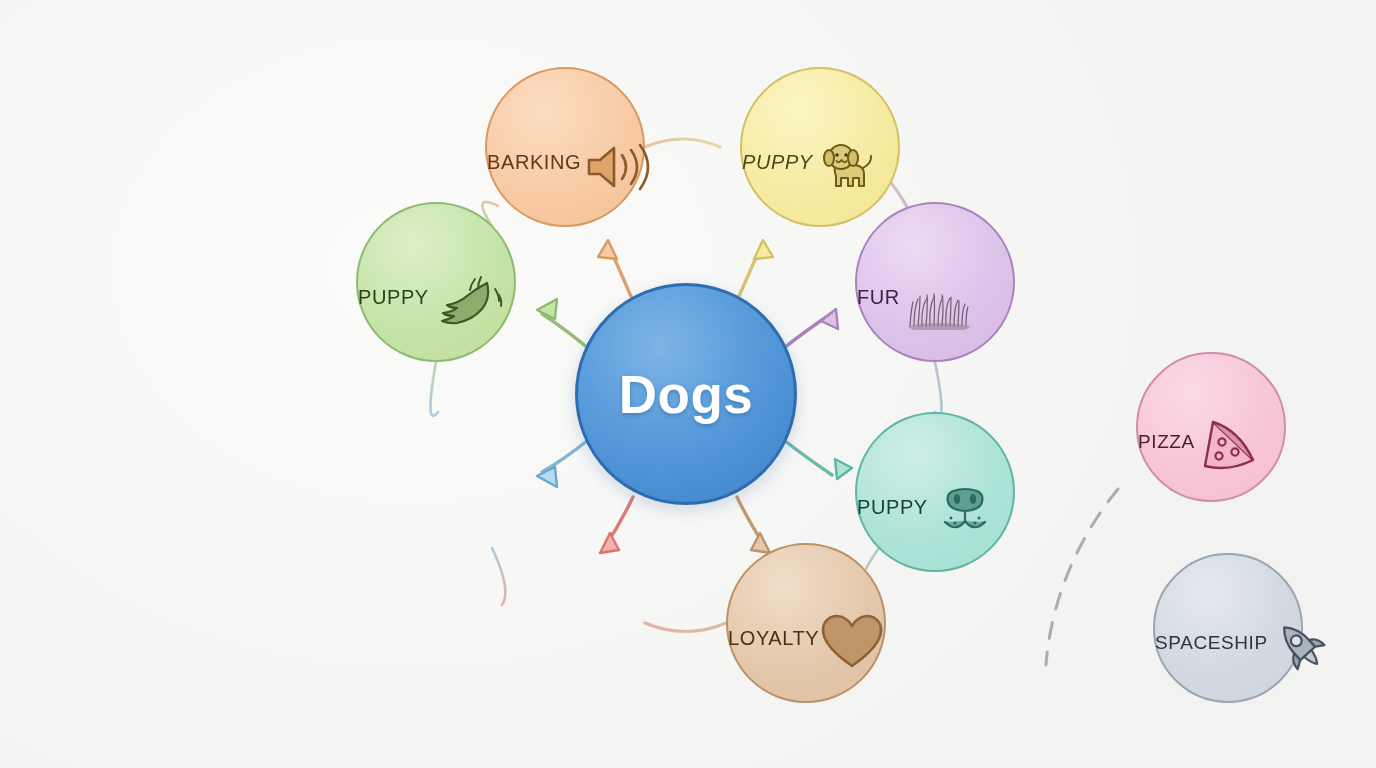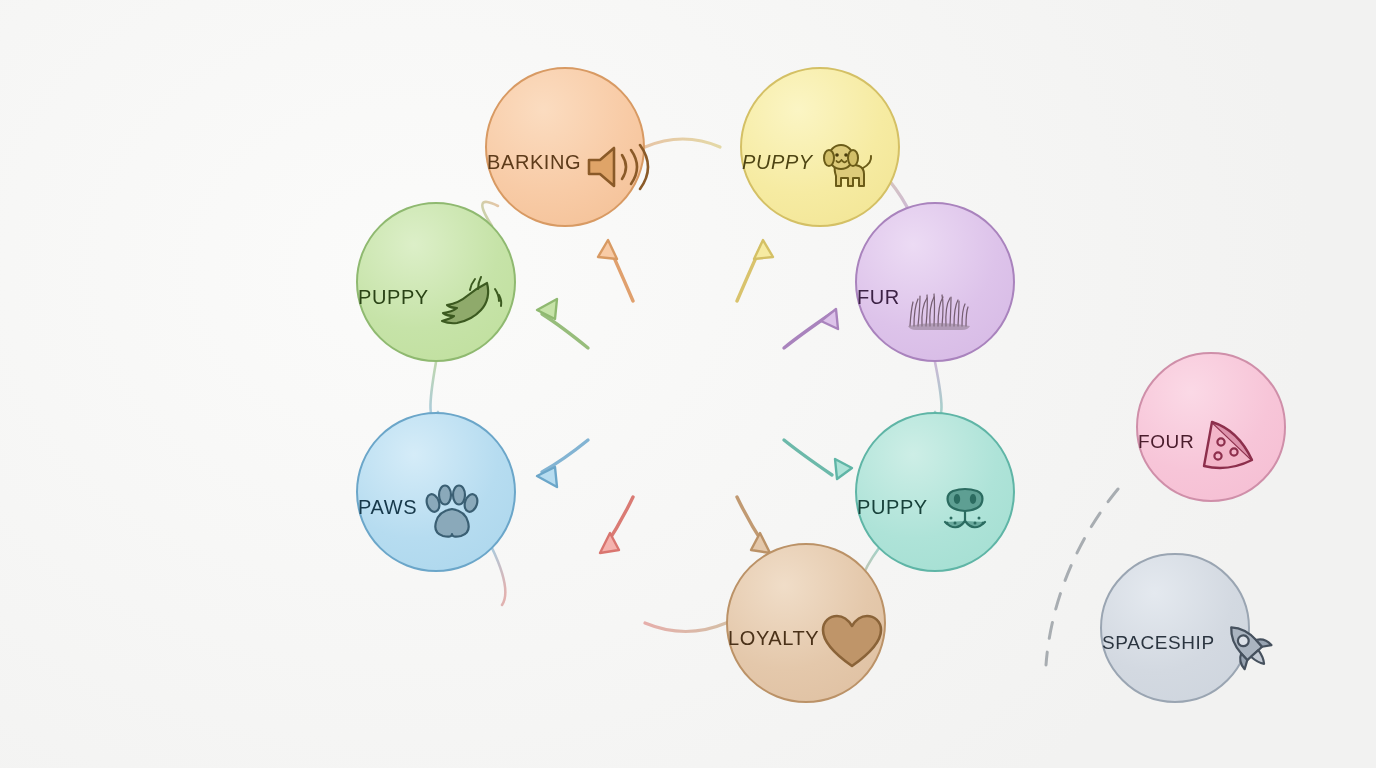--- a/index.html
+++ b/index.html
@@ -190,20 +190,23 @@
         <path d="M 588 348 C 572 335 558 324 542 314" stroke="#97bd7b"></path>
         <path d="M 537 310 l 18 9 l 2 -20 z" fill="#c6e3a8" stroke="#8fb970" stroke-width="2.4"></path>
       </g>
     </g>
 
     <g>
       <path d="M 1118 489 C 1072 545 1050 610 1046 665" fill="none" stroke="#9aa0a6" stroke-width="3" stroke-dasharray="16 14" stroke-linecap="round" opacity="0.85"></path>
     </g>
   </svg>
 
+  <div id="hub">
+    <span class="hub-label">Dogs</span>
+  </div>
 
   <div class="node satellite" style="left:485px; top:67px; background:radial-gradient(circle at 36% 26%, #fbdcc0 0%, #f8cba6 55%, #f3bf94 100%); border:2.6px solid #d89a63;">
     <span class="label" style="color:#5d3b1a;">BARKING</span>
     <span class="glyph">
       <svg width="74" height="56" viewBox="0 0 74 56">
         <path d="M8 21 h11 L33 9 v38 L19 35 H8 z" fill="#dfa468" stroke="#8a5a28" stroke-width="2.6" stroke-linejoin="round"></path>
         <path d="M41 16 q8 12 0 24" fill="none" stroke="#8a5a28" stroke-width="2.6" stroke-linecap="round"></path>
         <path d="M50 11 q12 17 0 34" fill="none" stroke="#8a5a28" stroke-width="2.6" stroke-linecap="round"></path>
         <path d="M59 6 q16 22 0 44" fill="none" stroke="#8a5a28" stroke-width="2.6" stroke-linecap="round"></path>
       </svg>
@@ -283,62 +286,50 @@
   <div class="node satellite" style="left:726px; top:543px; background:radial-gradient(circle at 36% 26%, #f0ddc8 0%, #e4c8ab 55%, #debfa0 100%); border:2.6px solid #bb9267;">
     <span class="label" style="color:#4a3118;">LOYALTY</span>
     <span class="glyph">
       <svg width="66" height="58" viewBox="0 0 66 58">
         <path d="M33 52 C 10 36 4 24 4 16 C 4 7 11 2 18 2 C 25 2 30 7 33 12 C 36 7 41 2 48 2 C 55 2 62 7 62 16 C 62 24 56 36 33 52 z" fill="#bf9569" stroke="#8a6338" stroke-width="2.6" stroke-linejoin="round"></path>
       </svg>
     </span>
   </div>
 
 
-  <div class="node satellite" style="left:356px; top:412px; background:radial-gradient(circle at 36% 26%, #d5ecf8 0%, #b6dcf0 55%, #abd6ec 100%); border:2.6px solid #6ba6c9;">
-    <span class="label" style="color:#16384a;">PAWS</span>
-    <span class="glyph">
-      <svg width="68" height="58" viewBox="0 0 68 58">
-        <ellipse cx="16" cy="20" rx="6" ry="9" transform="rotate(-18 16 20)" fill="#8aa9ba" stroke="#3a5f73" stroke-width="2.2"></ellipse>
-        <ellipse cx="28" cy="12" rx="6" ry="9.5" fill="#8aa9ba" stroke="#3a5f73" stroke-width="2.2"></ellipse>
-        <ellipse cx="42" cy="12" rx="6" ry="9.5" fill="#8aa9ba" stroke="#3a5f73" stroke-width="2.2"></ellipse>
-        <ellipse cx="54" cy="20" rx="6" ry="9" transform="rotate(18 54 20)" fill="#8aa9ba" stroke="#3a5f73" stroke-width="2.2"></ellipse>
-        <path d="M35 26 q13 2 16 13 q3 11 -7 14 q-9 2 -9 -2 q0 4 -9 2 q-10 -3 -7 -14 q3 -11 16 -13 z" fill="#8aa9ba" stroke="#3a5f73" stroke-width="2.2" stroke-linejoin="round"></path>
-      </svg>
-    </span>
-  </div>
 
   <div class="node satellite" style="left:356px; top:202px; background:radial-gradient(circle at 36% 26%, #dcefc8 0%, #c6e3a8 55%, #bfdf9c 100%); border:2.6px solid #8fb970;">
     <span class="label" style="color:#2a4316;">PUPPY</span>
     <span class="glyph">
       <svg width="76" height="58" viewBox="0 0 76 58">
         <path d="M58 10 q4 16 -6 27 q-9 10 -24 13 q-8 1 -15 -2 q8 -2 12 -5 q-7 0 -11 -3 q9 -1 14 -5 q-6 0 -10 -3 q12 -2 20 -9 q10 -8 20 -13 z" fill="#8faa6b" stroke="#3c5a20" stroke-width="2.2" stroke-linejoin="round"></path>
         <g fill="none" stroke="#3c5a20" stroke-width="2" stroke-linecap="round">
           <path d="M46 6 q-4 5 -5 11"></path>
           <path d="M52 4 q-3 6 -3 12"></path>
           <path d="M66 16 q4 6 4 12"></path>
           <path d="M70 22 q3 6 2 11"></path>
         </g>
       </svg>
     </span>
   </div>
 
   <div class="node outlier" style="left:1136px; top:352px; background:radial-gradient(circle at 36% 26%, #fbd9e6 0%, #f7c5d8 55%, #f5bdd2 100%); border:2.6px solid #cf8fa9;">
-    <span class="label" style="color:#4a1c2c;">FOUR</span>
+    <span class="label" style="color:#4a1c2c;">PIZZA</span>
     <span class="glyph">
       <svg width="66" height="58" viewBox="0 0 66 58">
         <path d="M18 6 L58 44 Q34 56 10 50 z" fill="#f3b6c9" stroke="#8d2f4c" stroke-width="2.4" stroke-linejoin="round"></path>
         <path d="M18 6 Q44 14 58 44" fill="#dd92ab" stroke="#8d2f4c" stroke-width="2.4" stroke-linejoin="round"></path>
         <circle cx="27" cy="26" r="3.6" fill="none" stroke="#8d2f4c" stroke-width="2.2"></circle>
         <circle cx="40" cy="36" r="3.6" fill="none" stroke="#8d2f4c" stroke-width="2.2"></circle>
         <circle cx="24" cy="40" r="3.6" fill="none" stroke="#8d2f4c" stroke-width="2.2"></circle>
       </svg>
     </span>
   </div>
 
-  <div class="node outlier" style="left:1100px; top:553px; background:radial-gradient(circle at 36% 26%, #e4e9ef 0%, #d3d9e1 55%, #cdd4dd 100%); border:2.6px solid #9aa5b2;">
+  <div class="node outlier" style="left:1153px; top:553px; background:radial-gradient(circle at 36% 26%, #e4e9ef 0%, #d3d9e1 55%, #cdd4dd 100%); border:2.6px solid #9aa5b2;">
     <span class="label" style="color:#2b3540;">SPACESHIP</span>
     <span class="glyph">
       <svg width="66" height="58" viewBox="0 0 66 58">
         <g transform="rotate(-42 33 29)">
           <path d="M33 4 q10 10 10 26 v9 h-20 v-9 q0 -16 10 -26 z" fill="#aab4c0" stroke="#46515e" stroke-width="2.3" stroke-linejoin="round"></path>
           <circle cx="33" cy="22" r="5.4" fill="#dde2e9" stroke="#46515e" stroke-width="2.2"></circle>
           <path d="M23 30 q-8 4 -8 14 l 8 -5 z" fill="#97a3b1" stroke="#46515e" stroke-width="2.2" stroke-linejoin="round"></path>
           <path d="M43 30 q8 4 8 14 l -8 -5 z" fill="#97a3b1" stroke="#46515e" stroke-width="2.2" stroke-linejoin="round"></path>
           <path d="M28 39 h10 q-1 9 -5 14 q-4 -5 -5 -14 z" fill="#c3cad4" stroke="#46515e" stroke-width="2.2" stroke-linejoin="round"></path>
         </g>

